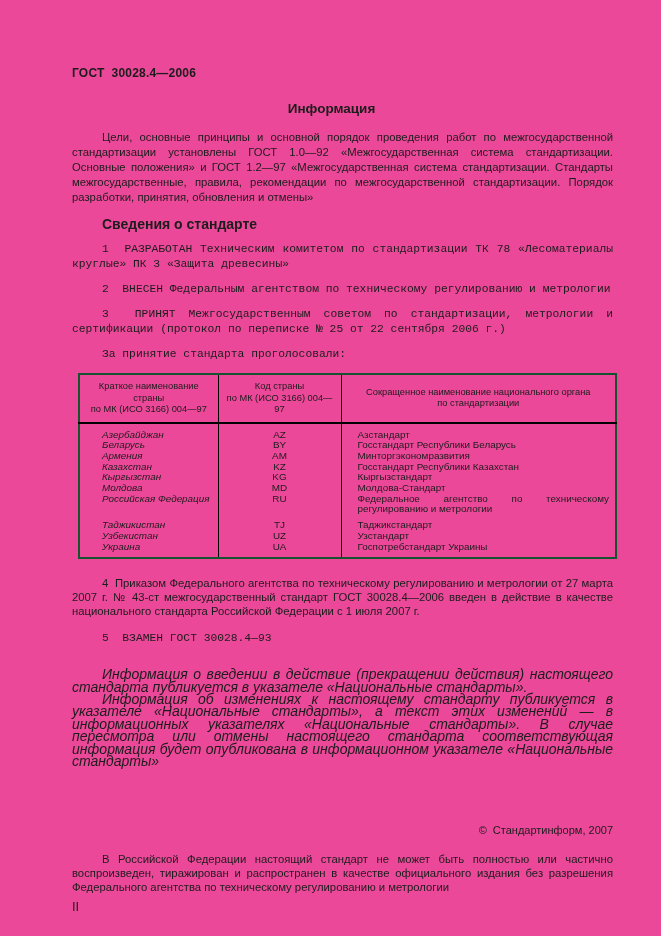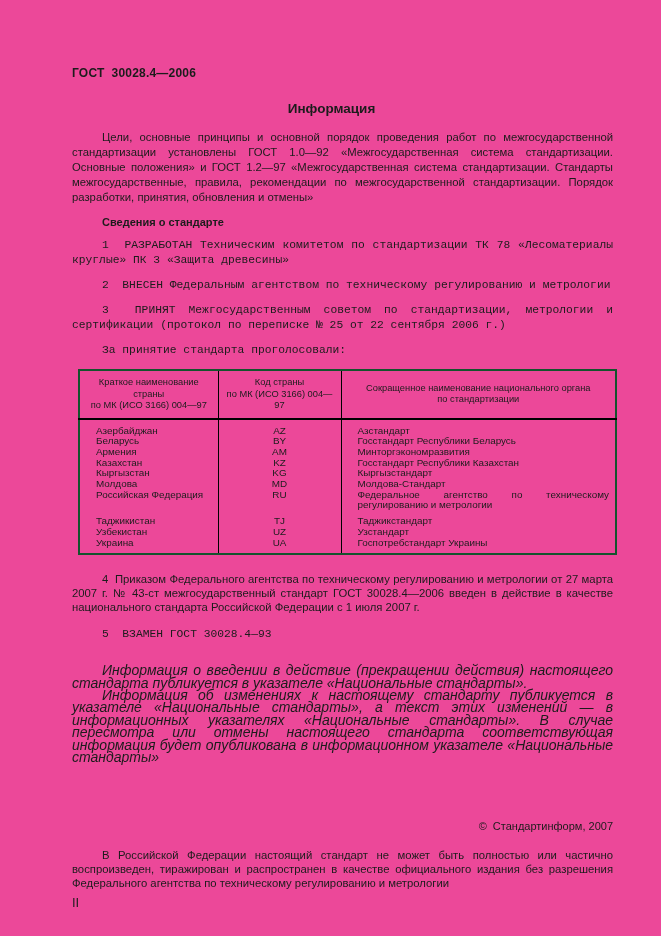--- a/index.html
+++ b/index.html
@@ -30,21 +30,21 @@
   }
   p.body {
     font-size:11.3px; line-height:15px;
     text-align:justify;
     text-indent:30px;
     margin:14px 0 0 0;
   }
   p.clause { margin-top:10px;font-family:Liberation Mono, monospace; }
   p.tight { line-height:14px; }
   .subhead {
-    font-size:11px; font-weight:bold;
+    font-size:14px; font-weight:bold;
     text-indent:30px;
     margin:11px 0 0 0;
   }
   table.gtable {
     margin:11px 0 0 6px;
     width:537px;
     border-collapse:collapse;
     border:2px solid #14532d;
     table-layout:fixed;
   }
@@ -58,21 +58,21 @@
   }
   .gtable th + th, .gtable td + td { border-left:1.2px solid #000; }
   .gtable td {
     font-size:9.9px; line-height:10.7px;
     vertical-align:top;
     padding:0 6px;
   }
   .gtable tr.first td { padding-top:6px; }
   .gtable tr.last td  { padding-bottom:5px; }
   .gtable tr.row-gap td { padding-top:5px; }
-  td.country { padding-left:16px; }
+  td.country { padding-left:22px;font-style:italic; }
   td.code    { text-align:center; }
   td.org     { padding-left:16px; }
   td.org.justify { text-align:justify; }
   p.note {
     font-size:14px; line-height:12.4px;
     font-style:italic;
     text-align:justify;
     text-indent:30px;
     margin:0;
   }

